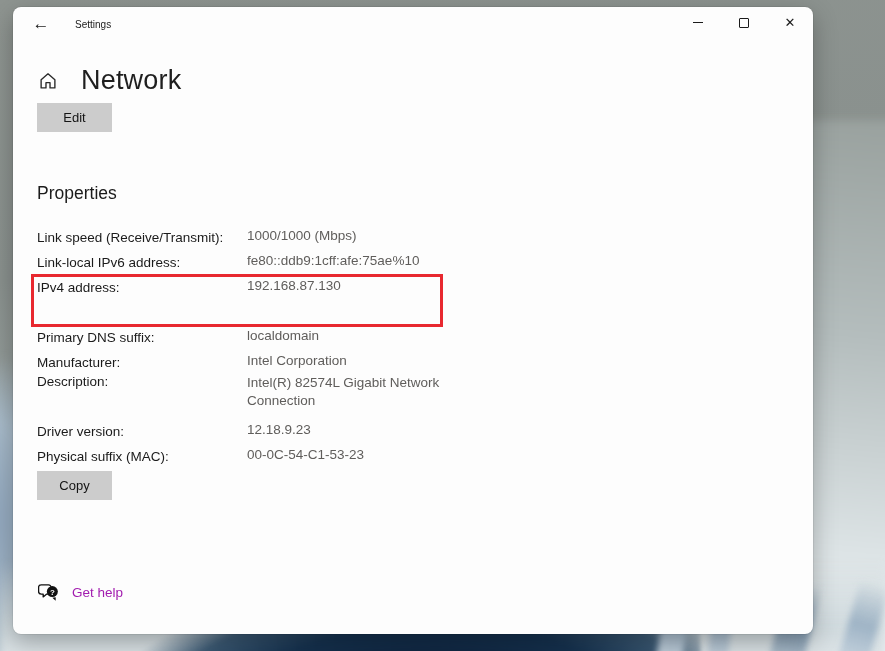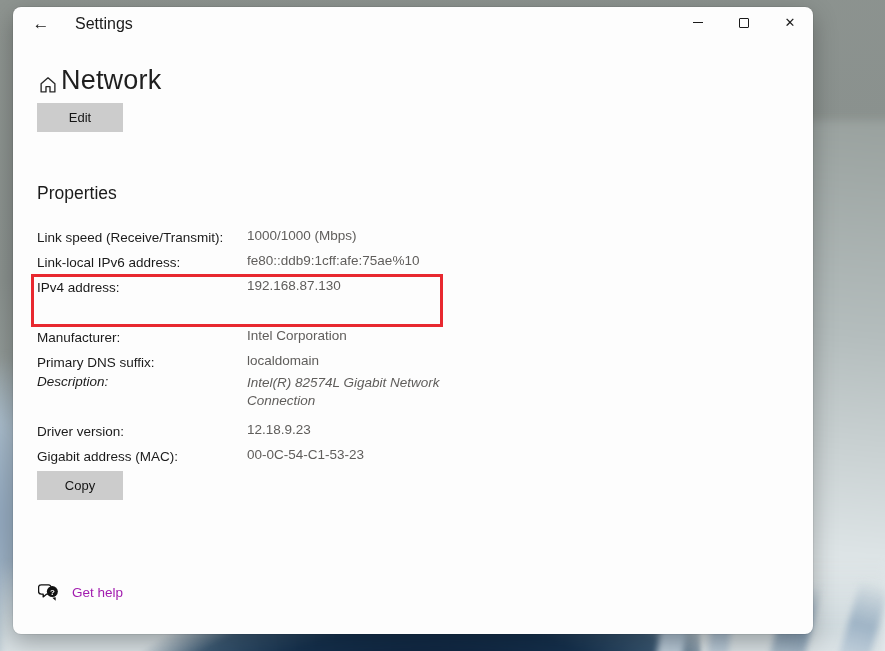--- a/index.html
+++ b/index.html
@@ -44,44 +44,44 @@
     background: #fdfdfd; border-radius: 8px;
     box-shadow: 0 8px 24px rgba(0,0,0,.28), 0 0 0 1px rgba(0,0,0,.06);
   }
 
   
   .titlebar { position: absolute; left: 0; top: 0; width: 100%; height: 34px; }
   .back-button { position: absolute; left: 12px; top: 2px; width: 32px; height: 30px;
     display: flex; align-items: center; justify-content: center;
     font-size: 17px; color: #1b1b1b; cursor: pointer; border-radius: 4px; }
   .win-title { position: absolute; left: 62px; top: 0; height: 34px; display: flex; align-items: center;
-    font-size: 16px; color: #1b1b1b; }
+    font-size: 10px; color: #1b1b1b; }
   .win-controls { position: absolute; right: 0; top: 0; display: flex; }
   .win-btn { width: 46px; height: 31px; display: flex; align-items: center; justify-content: center; cursor: pointer; }
   .glyph-min { width: 10px; height: 1px; background: #1b1b1b; }
   .glyph-max { width: 10px; height: 10px; border: 1px solid #1b1b1b; border-radius: 1px; }
   .glyph-close { font-size: 13px; color: #1b1b1b; line-height: 1; }
 
   
-  .page-header { position: absolute; left: 24px; top: 58px; display: flex; align-items: flex-end; gap: 2px; }
+  .page-header { position: absolute; left: 24px; top: 58px; display: flex; align-items: center; gap: 22px; }
   .home-icon { width: 22px; height: 22px; display: block; }
   .page-title { font-size: 27px; color: #1f1f1f; font-weight: 400; letter-spacing: .2px; }
 
-  .btn { position: absolute; left: 24px; width: 86px; height: 29px;
+  .btn { position: absolute; left: 24px; width: 75px; height: 29px;
     background: #cccccc; border: none; font-family: inherit; font-size: 13px; color: #141414;
     display: flex; align-items: center; justify-content: center; cursor: pointer; }
   .btn-edit { top: 96px; }
   .btn-copy { top: 464px; }
 
   .section-title { position: absolute; left: 24px; top: 176px; font-size: 17.5px; color: #1b1b1b; font-weight: 500; }
 
   
   .props { position: absolute; left: 24px; top: 213px; width: 560px; font-size: 13.5px; }
   .prop-row { display: flex; min-height: 25px; align-items: flex-end; }
-  .prop-row.tall { align-items: flex-start; padding-top: 4px; min-height: 44px; font-style: italic; }
+  .prop-row.tall { align-items: flex-start; padding-top: 4px; min-height: 44px; }
   .prop-label { width: 210px; color: #1b1b1b; flex: none; }
   .prop-value { width: 215px; color: #5f5d5b; line-height: 18px; }
 
   
   .highlight-box { position: absolute; left: 18px; top: 267px; width: 412px; height: 53px;
     border: 3px solid #e8282f; pointer-events: none; }
 
   
   .get-help { position: absolute; left: 25px; top: 575px; display: flex; align-items: center; gap: 12px; cursor: pointer; }
   .help-icon { width: 22px; height: 20px; display: block; }
@@ -139,37 +139,37 @@
       <div class="prop-label">Link-local IPv6 address:</div>
       <div class="prop-value">fe80::ddb9:1cff:afe:75ae%10</div>
     </div>
     <div class="prop-row">
       <div class="prop-label">IPv4 address:</div>
       <div class="prop-value">192.168.87.130</div>
     </div>
     <div class="prop-row">
     </div>
     <div class="prop-row">
+      <div class="prop-label">Primary DNS suffix:</div>
+      <div class="prop-value">localdomain</div>
+    </div>
+    <div class="prop-row">
       <div class="prop-label">Manufacturer:</div>
       <div class="prop-value">Intel Corporation</div>
-    </div>
-    <div class="prop-row">
-      <div class="prop-label">Primary DNS suffix:</div>
-      <div class="prop-value">localdomain</div>
     </div>
     <div class="prop-row tall">
       <div class="prop-label">Description:</div>
       <div class="prop-value">Intel(R) 82574L Gigabit Network Connection</div>
     </div>
     <div class="prop-row">
       <div class="prop-label">Driver version:</div>
       <div class="prop-value">12.18.9.23</div>
     </div>
     <div class="prop-row">
-      <div class="prop-label">Gigabit address (MAC):</div>
+      <div class="prop-label">Physical suffix (MAC):</div>
       <div class="prop-value">00-0C-54-C1-53-23</div>
     </div>
   </div>
 
   <div class="highlight-box"></div>
 
   <button class="btn btn-copy">Copy</button>
 
   <div class="get-help">
     <svg class="help-icon" viewBox="0 0 26 24">

